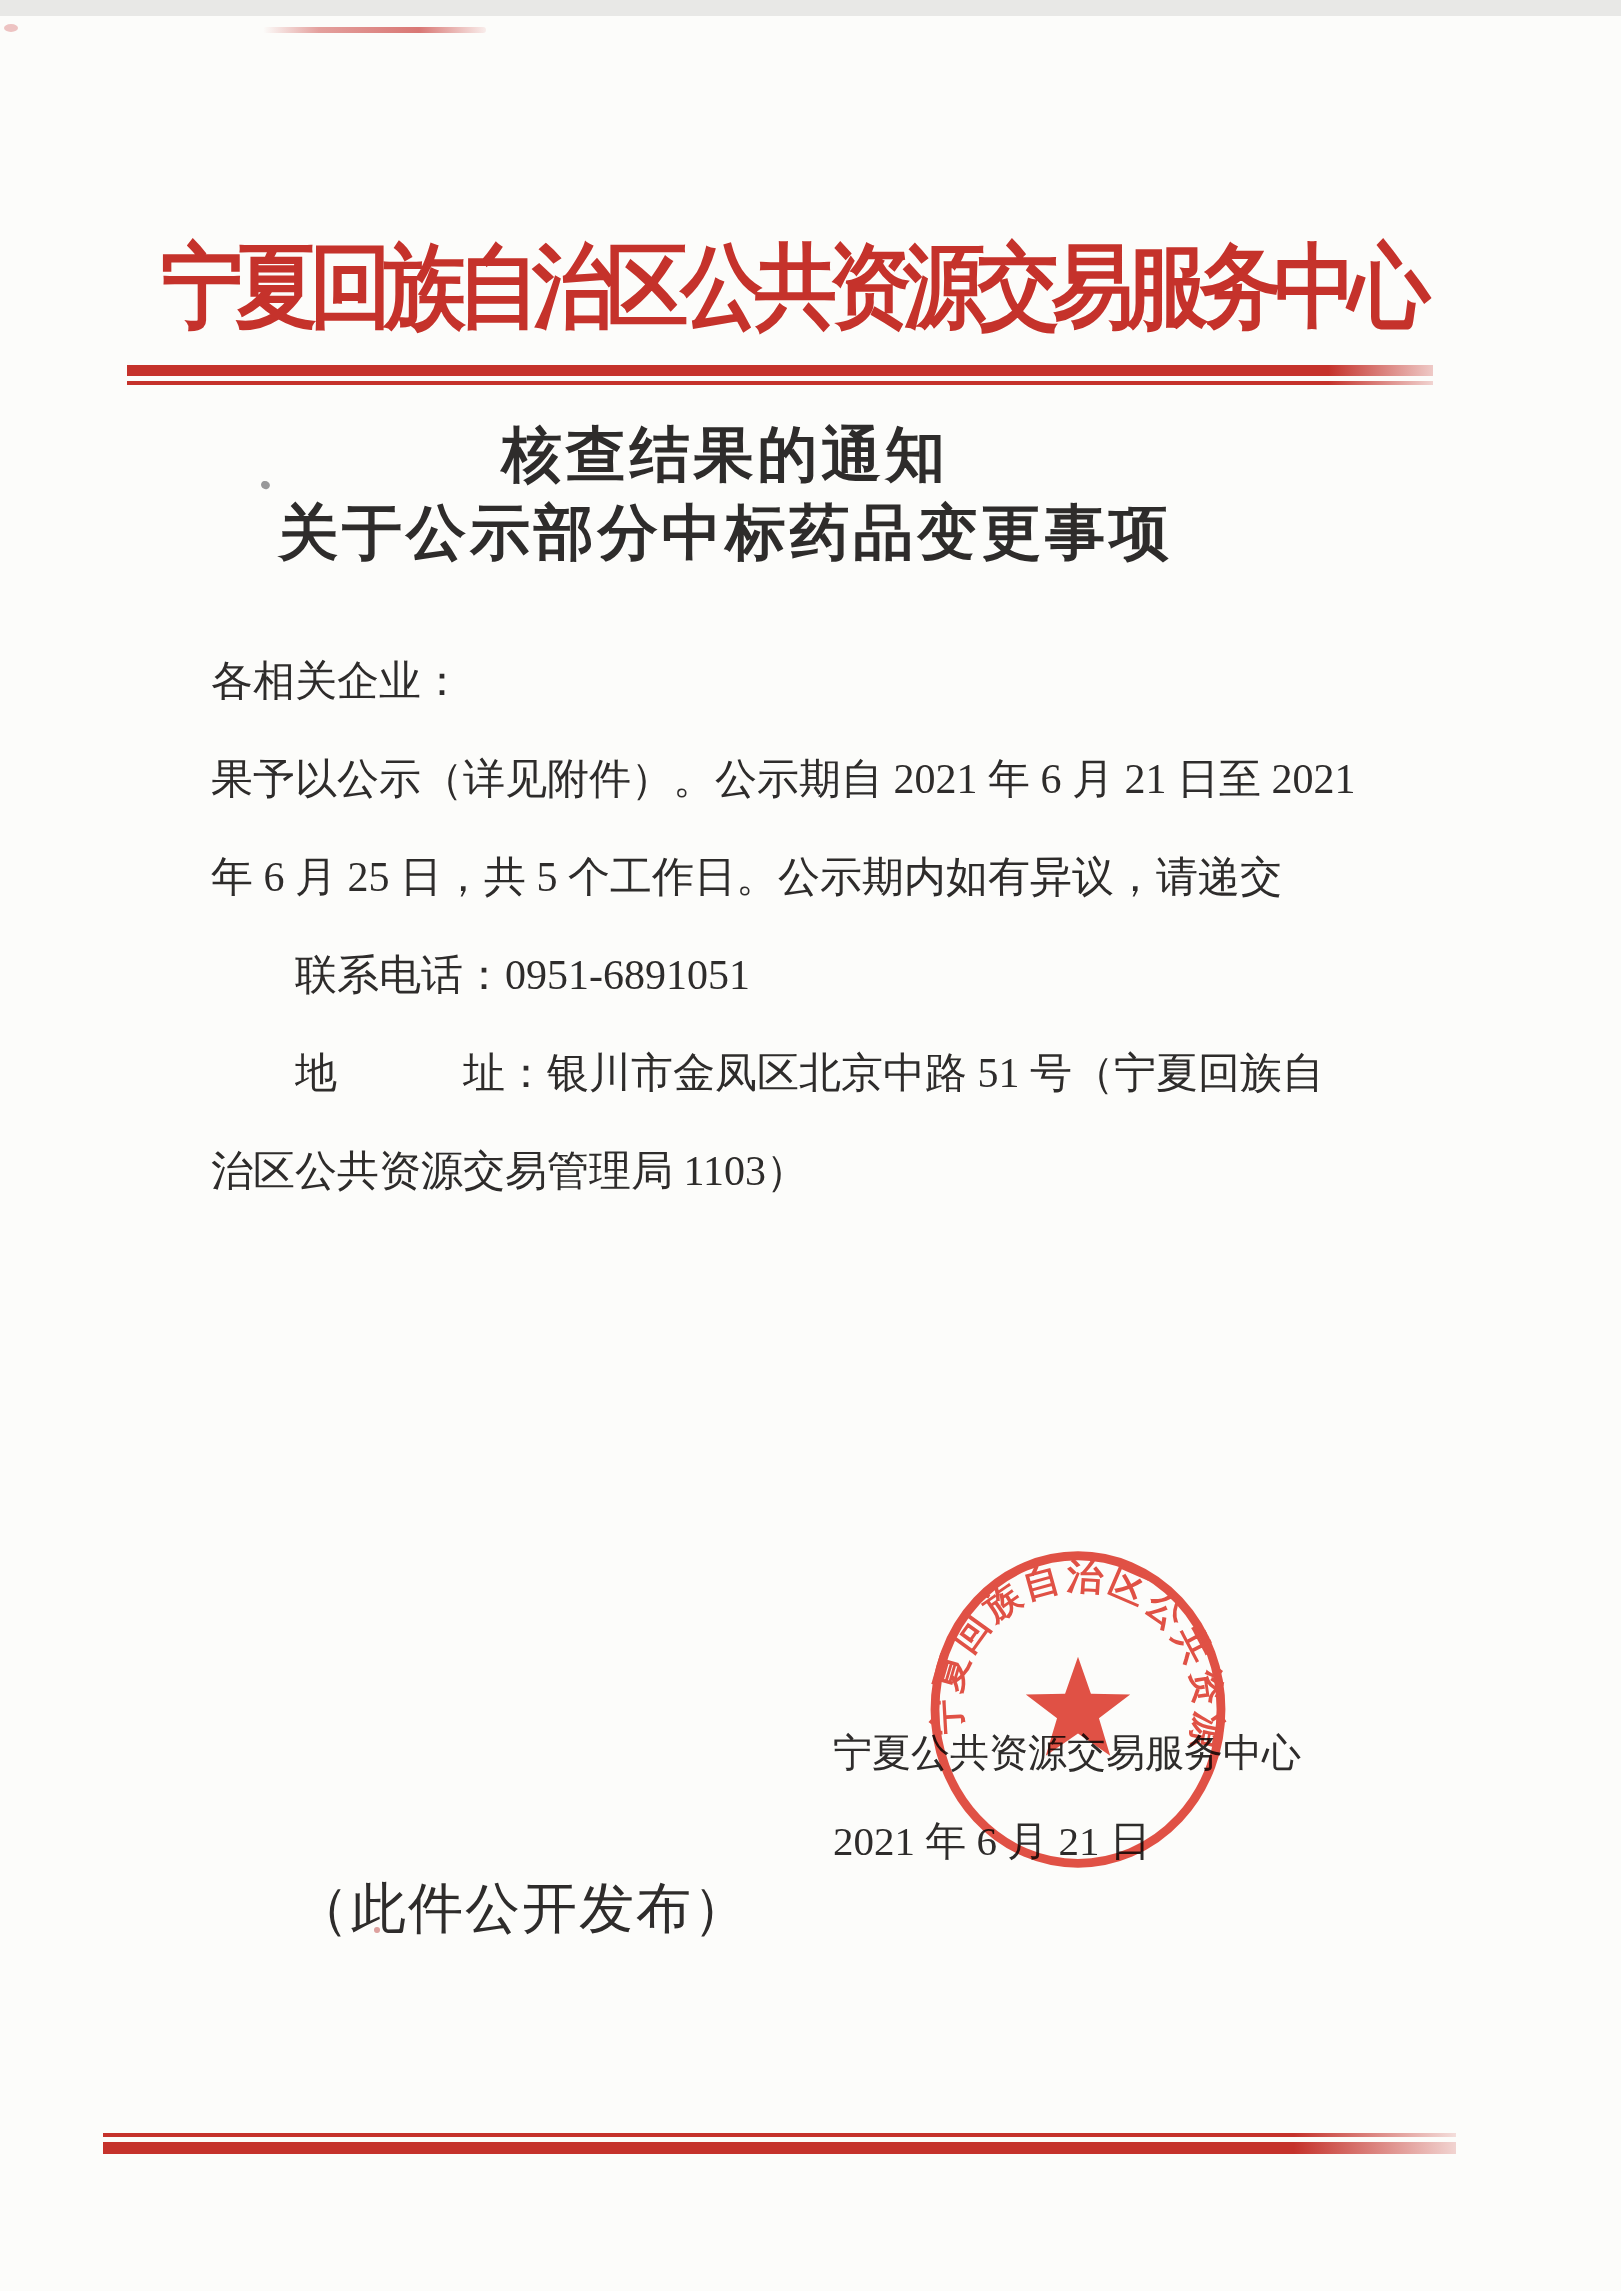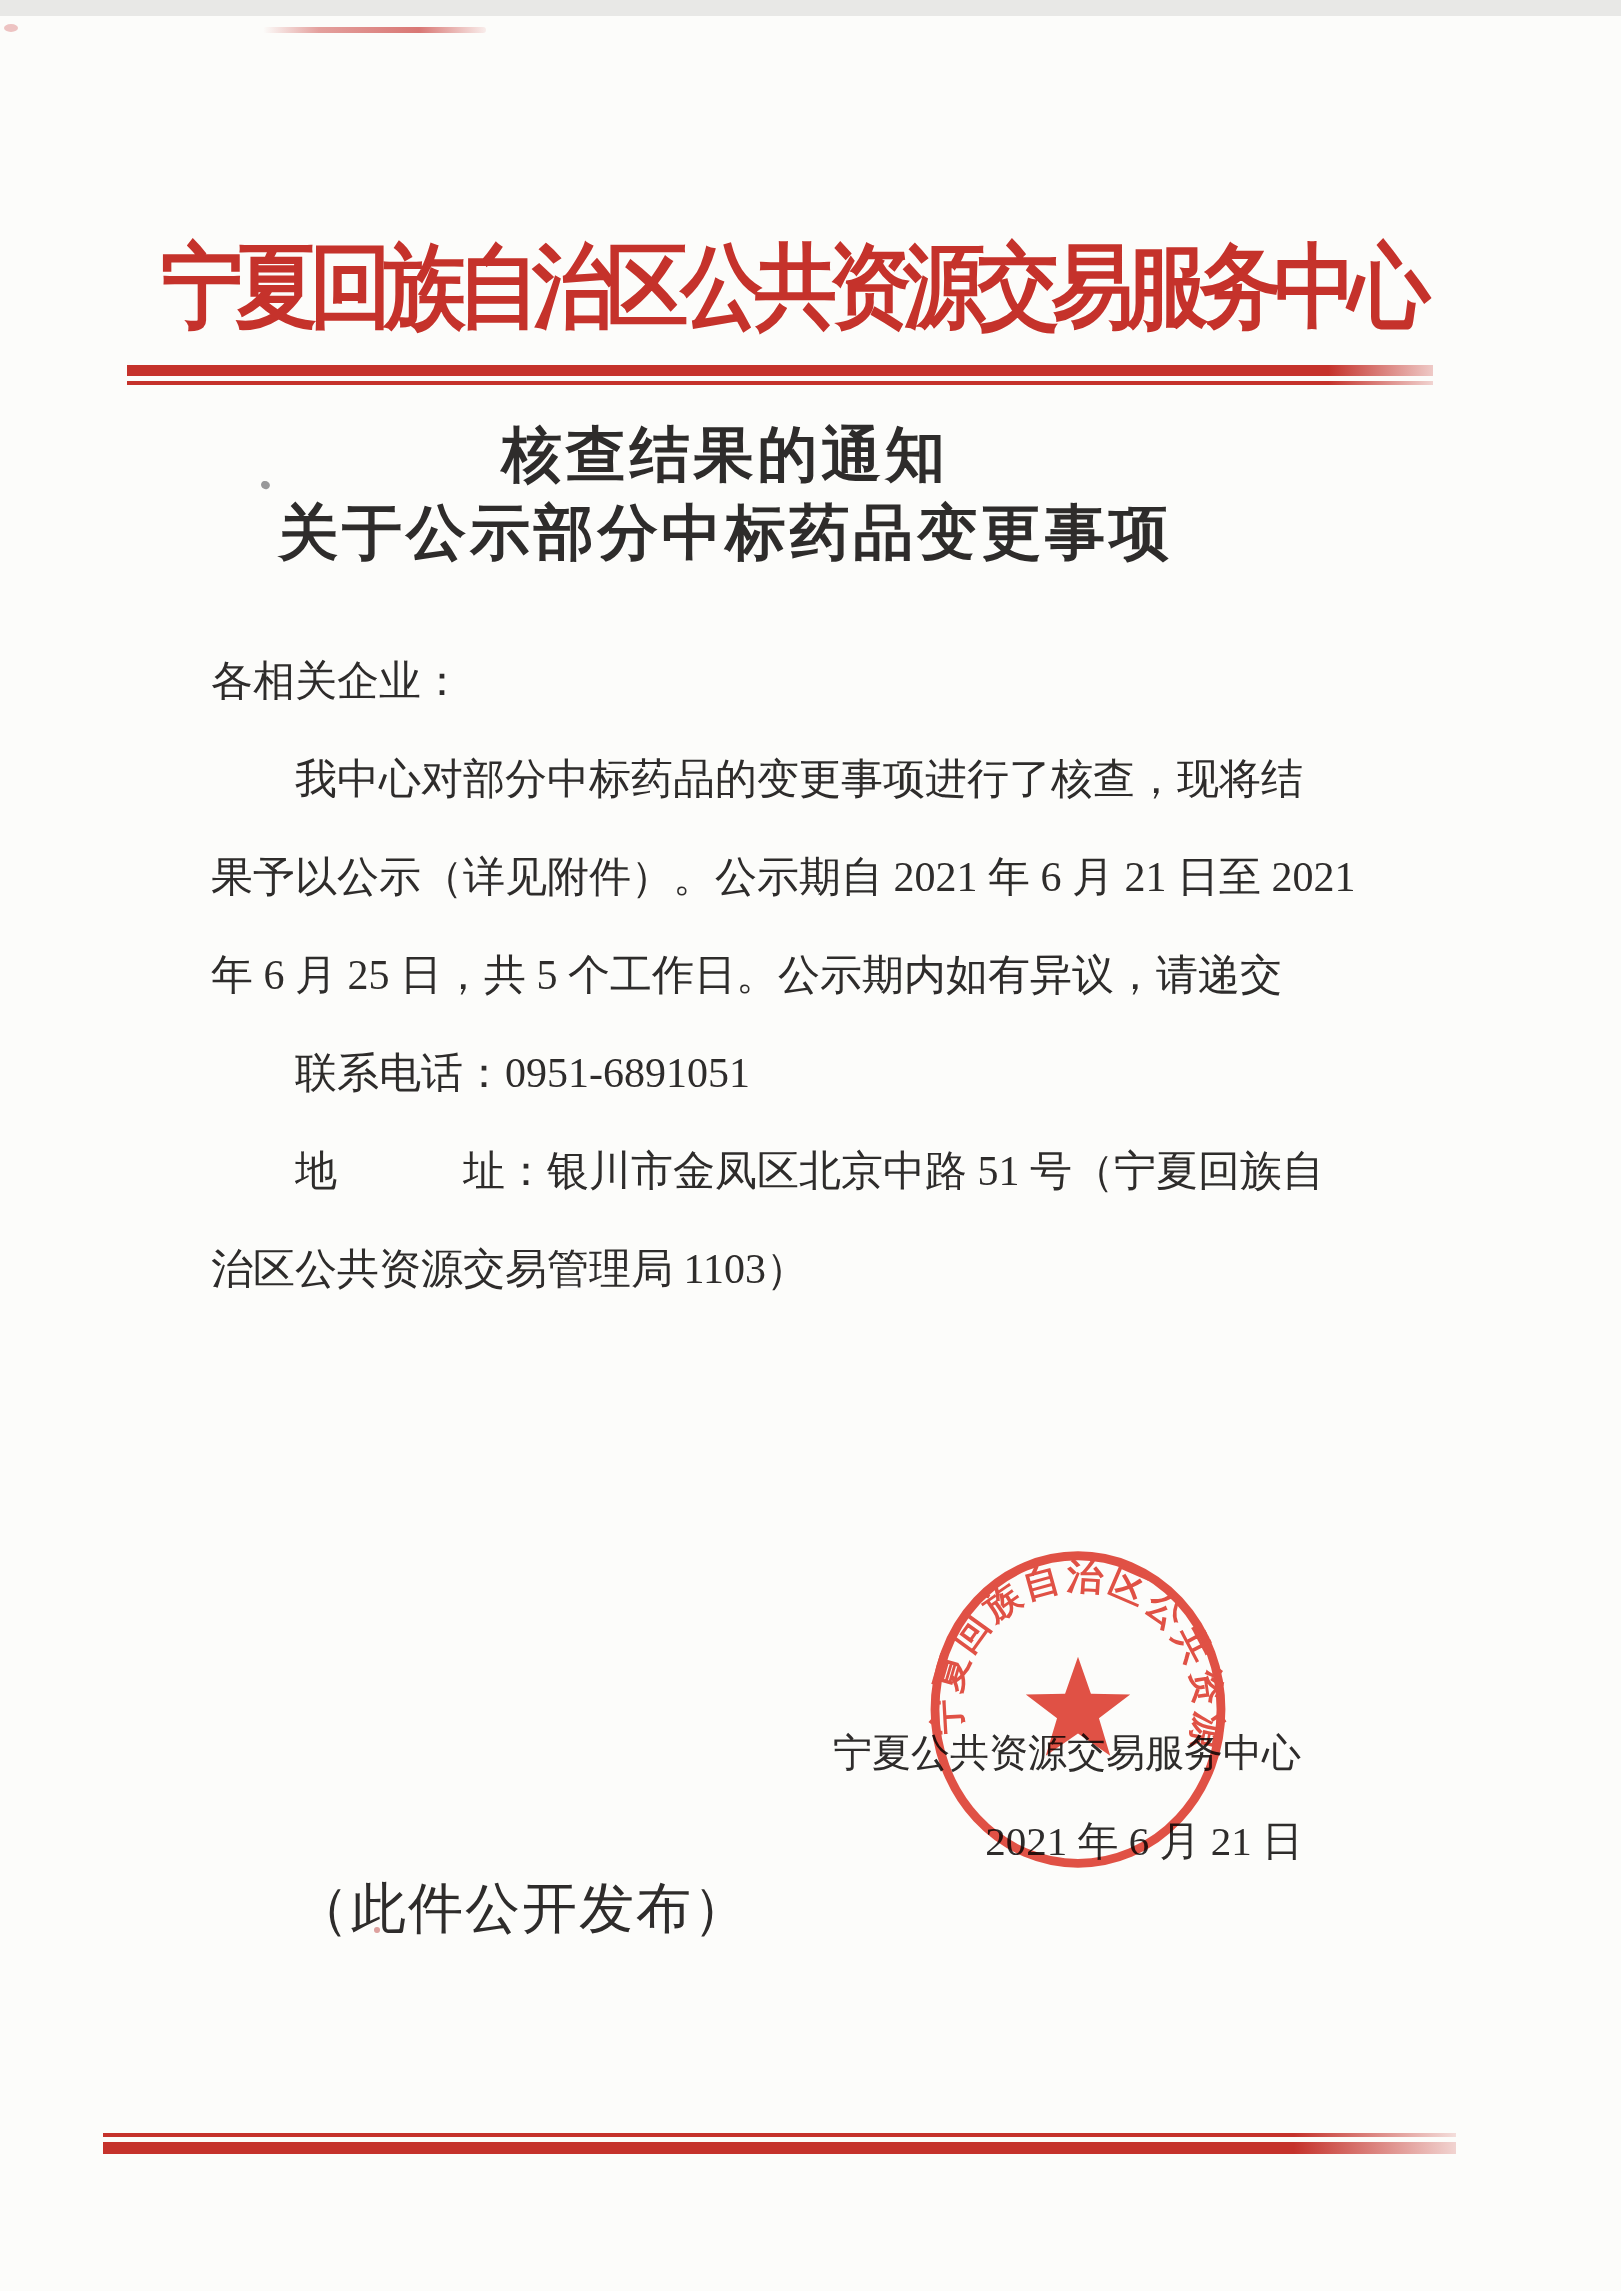--- a/index.html
+++ b/index.html
@@ -48,21 +48,21 @@
   .line{height:98px;line-height:98px;white-space:nowrap;}
   .indent{text-indent:84px;}
   .attachment{margin-top:33px;}
   
   .sig-org{
     position:absolute;left:833px;top:1693px;width:480px;height:88px;line-height:88px;
     color:var(--ink);font-size:39px;white-space:nowrap;
   }
   .sig-date{
     position:absolute;left:833px;top:1781px;width:470px;height:88px;line-height:88px;
-    text-align:right;color:var(--ink);font-size:41px;white-space:nowrap;
+    text-align:left;color:var(--ink);font-size:41px;white-space:nowrap;
   }
   .footer-note{
     position:absolute;left:294px;top:1849px;height:88px;line-height:88px;
     color:var(--ink);font-size:55px;letter-spacing:2px;white-space:nowrap;
   }
   
   .seal{
     position:absolute;left:921px;top:1529px;width:314px;height:333px;
     opacity:.88;mix-blend-mode:multiply;
   }
@@ -93,21 +93,20 @@
   <div class="rule rule-thick-top"></div>
   <div class="rule rule-thin-top"></div>
 
   <div class="doc-title">
     <div>核查结果的通知</div>
     <div>关于公示部分中标药品变更事项</div>
   </div>
 
   <div class="body-text">
     <div class="line">各相关企业：</div>
-    <div class="line indent">我中心对部分中标药品的变更事项进行了核查，现将结</div>
     <div class="line">果予以公示（详见附件）。公示期自 2021 年 6 月 21 日至 2021</div>
     <div class="line">年 6 月 25 日，共 5 个工作日。公示期内如有异议，请递交</div>
     <div class="line indent">联系电话：0951-6891051</div>
     <div class="line indent">地　　　址：银川市金凤区北京中路 51 号（宁夏回族自</div>
     <div class="line">治区公共资源交易管理局 1103）</div>
   </div>
 
   <div class="sig-org">宁夏公共资源交易服务中心</div>
   <div class="sig-date">2021 年 6 月 21 日</div>
 

